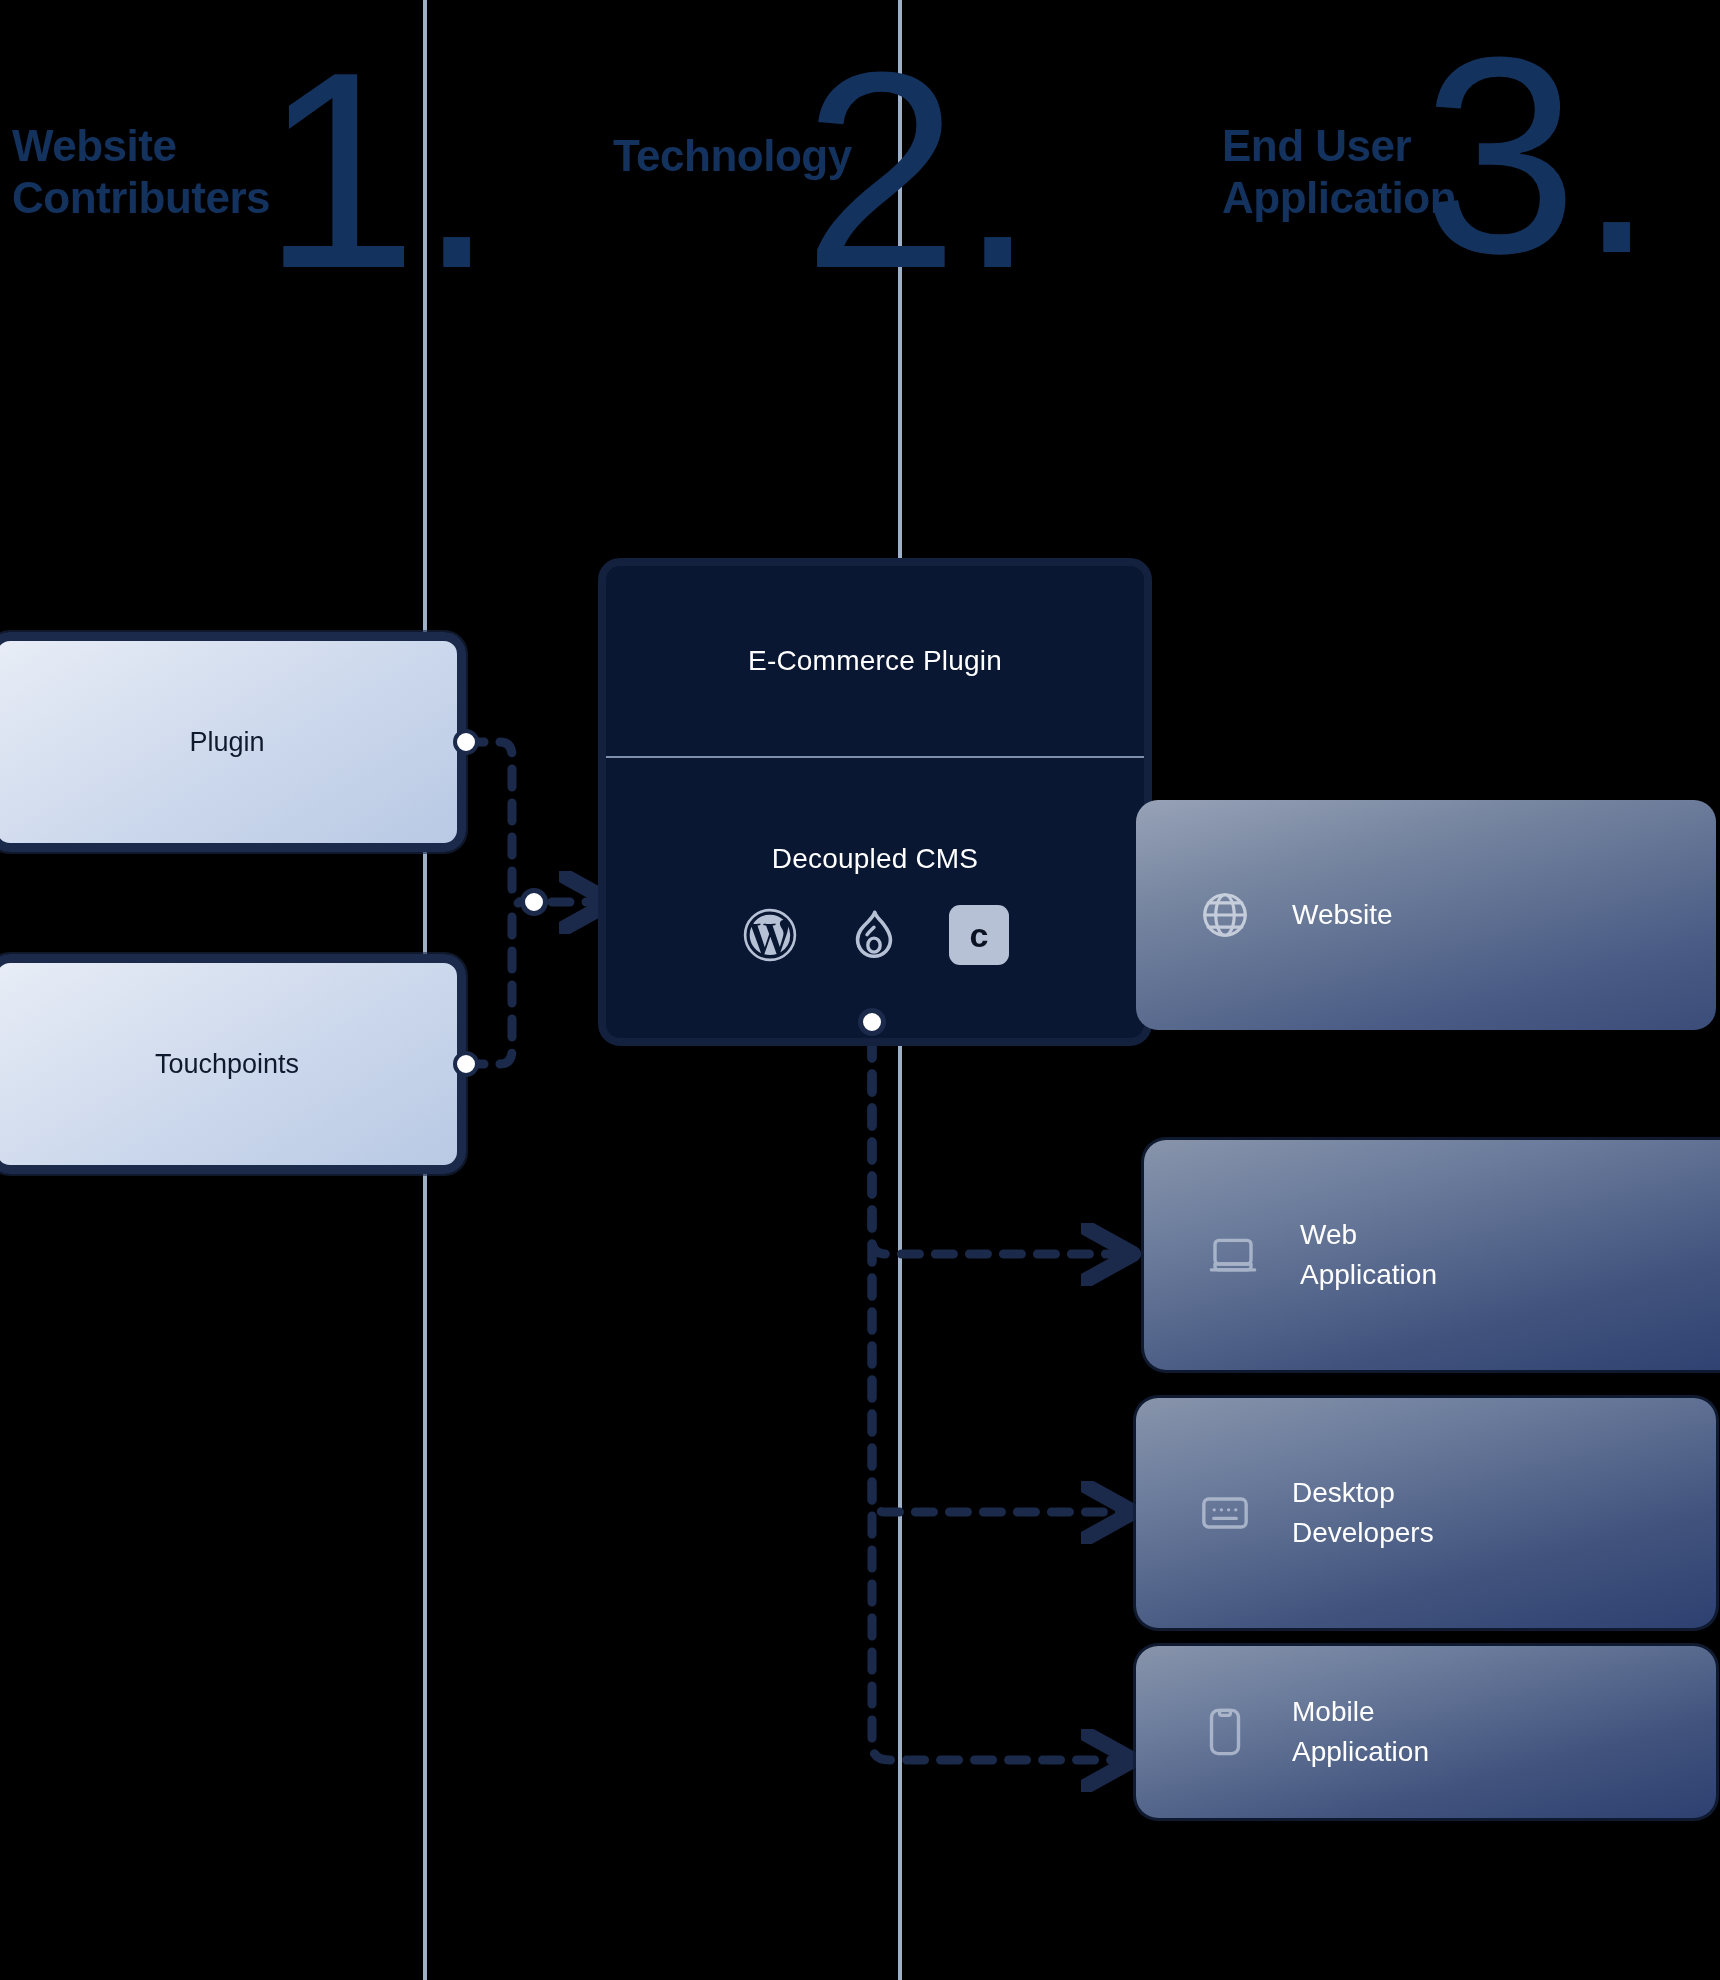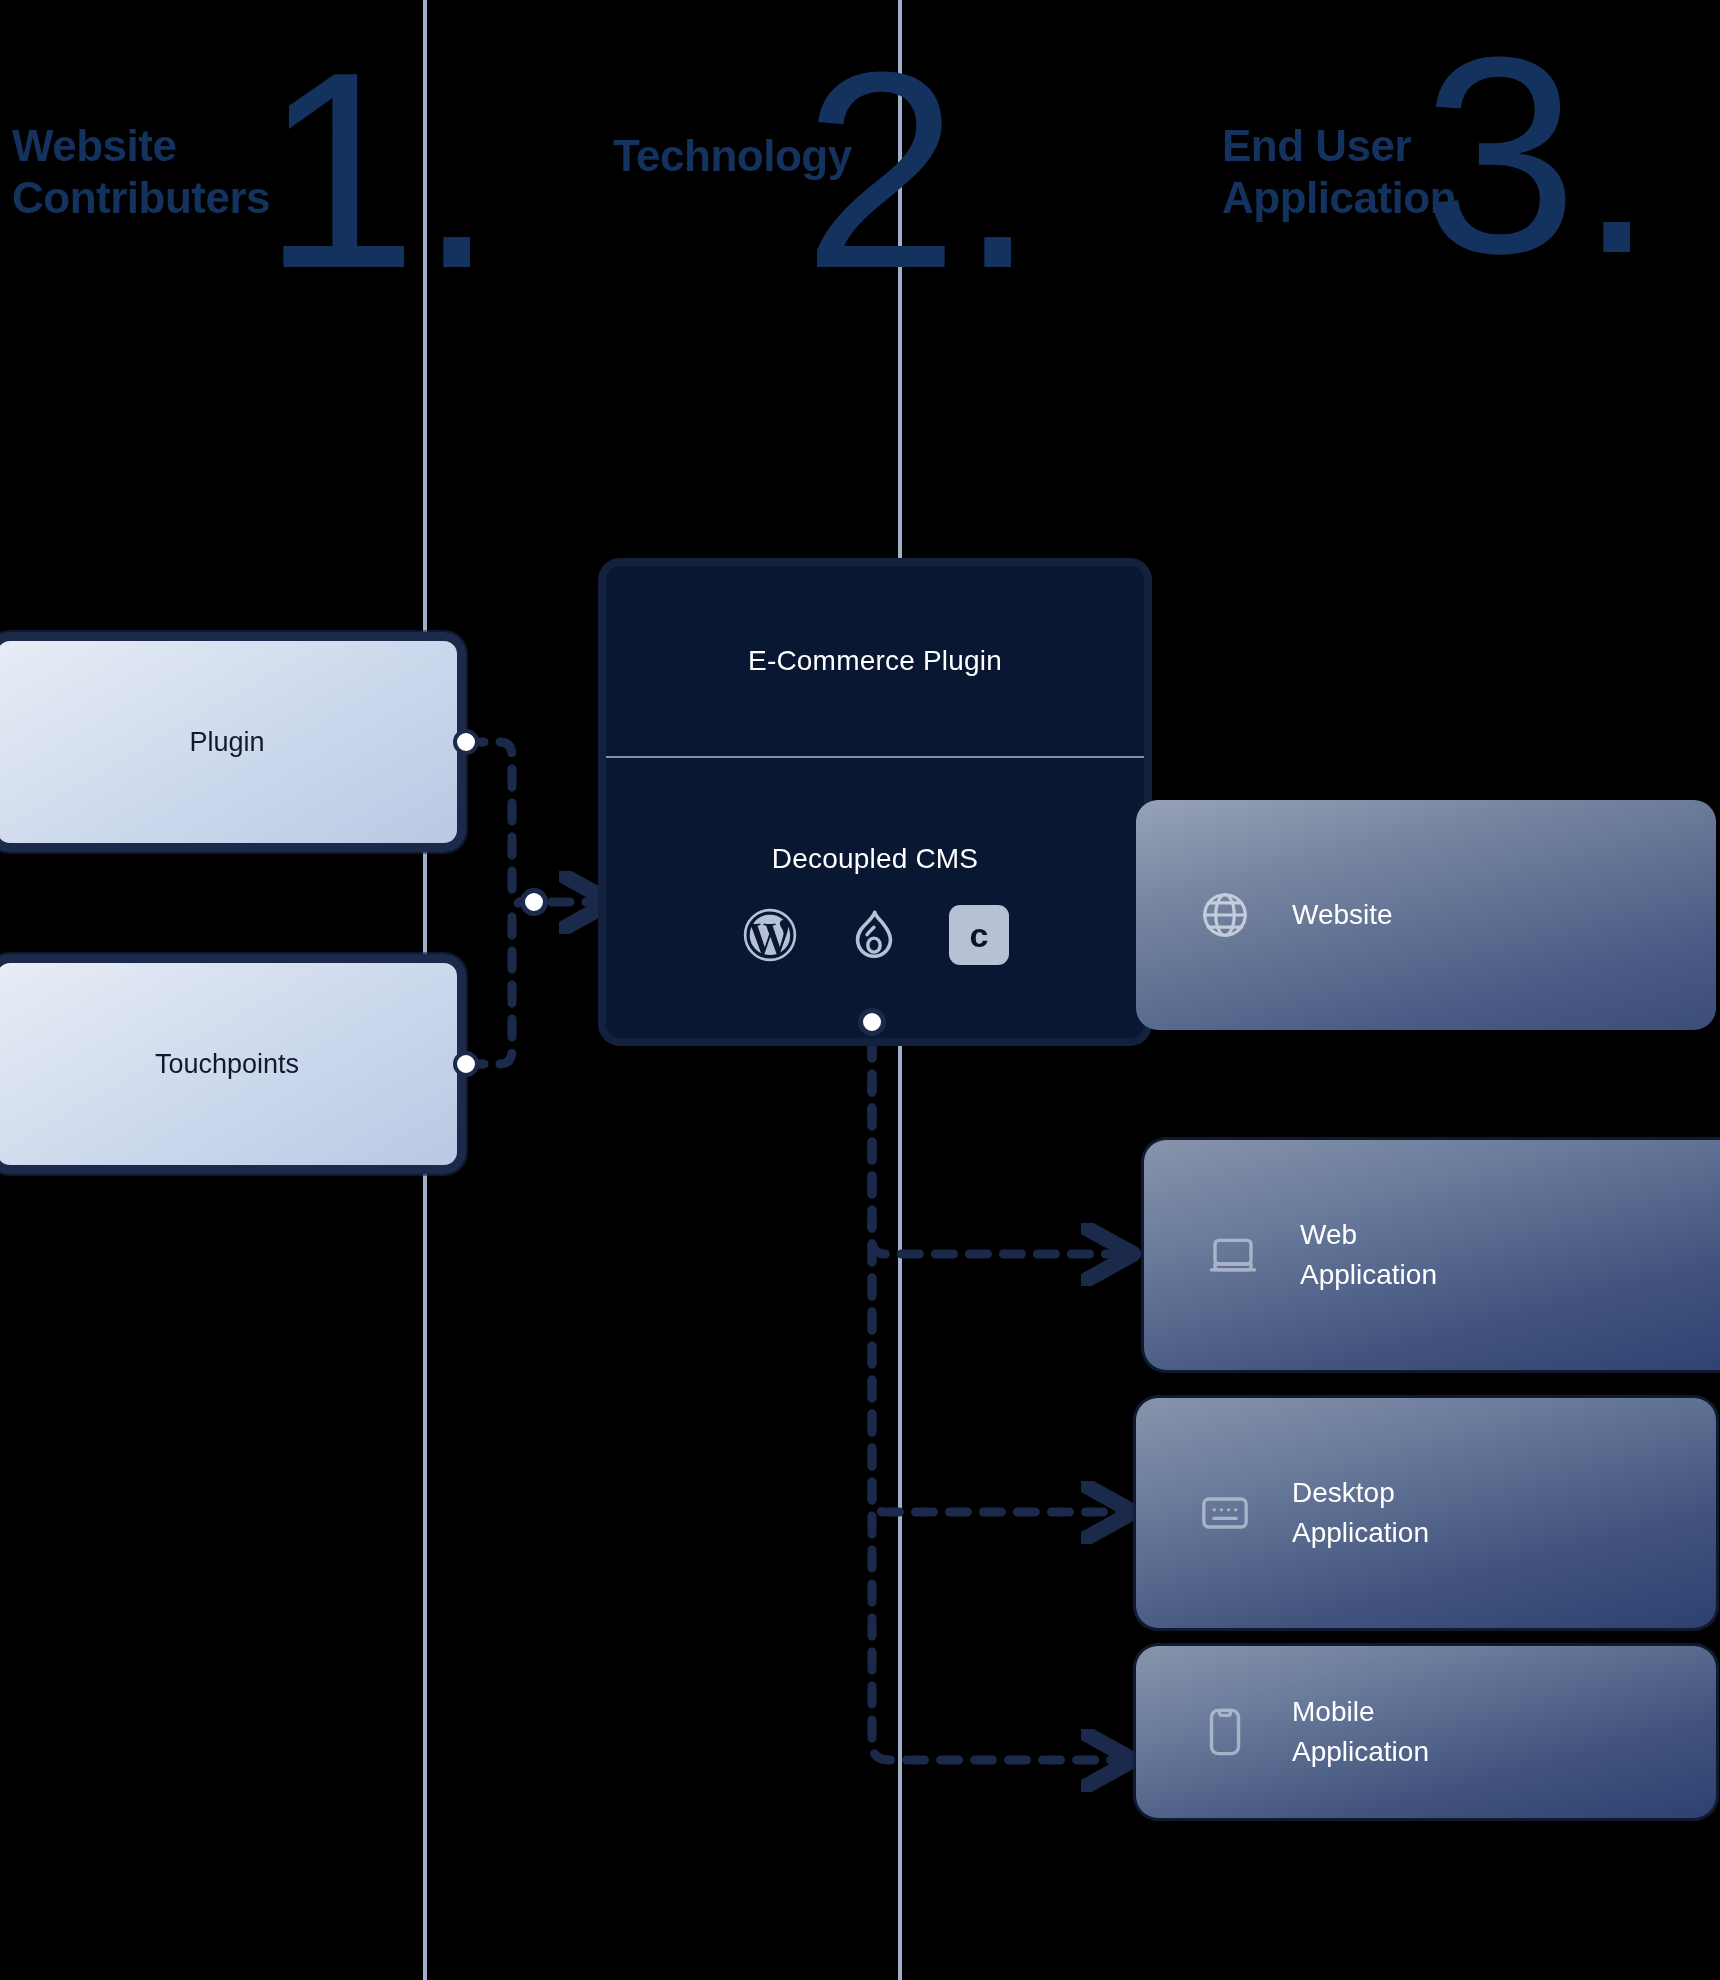--- a/index.html
+++ b/index.html
@@ -240,21 +240,21 @@
       <svg width="54" height="54" viewBox="0 0 24 24" fill="none" stroke="#c3ccdc" stroke-width="1.5" stroke-linecap="round" stroke-linejoin="round">
         <rect x="2.6" y="5.8" width="18.8" height="12.4" rx="2.2"></rect>
         <circle cx="7.2" cy="10.6" r=".75" fill="#c3ccdc" stroke="none"></circle>
         <circle cx="10.4" cy="10.6" r=".75" fill="#c3ccdc" stroke="none"></circle>
         <circle cx="13.6" cy="10.6" r=".75" fill="#c3ccdc" stroke="none"></circle>
         <circle cx="16.8" cy="10.6" r=".75" fill="#c3ccdc" stroke="none"></circle>
         <path d="M7 14.4h10"></path>
       </svg>
     </span>
     <span class="label">Desktop
-Application</span>
+Developers</span>
   </div>
 
   <div class="node node-right" id="node-mobile-application" style="left:1136px;top:1646px;width:580px;height:172px;">
     <span class="tp-icon">
       <svg width="54" height="54" viewBox="0 0 24 24" fill="none" stroke="#c3ccdc" stroke-width="1.5" stroke-linecap="round" stroke-linejoin="round">
         <rect x="6" y="2.4" width="12" height="19.2" rx="3"></rect>
         <path d="M9.6 2.4h4.8v1.3a.9.9 0 0 1-.9.9h-3a.9.9 0 0 1-.9-.9Z"></path>
       </svg>
     </span>
     <span class="label">Mobile

